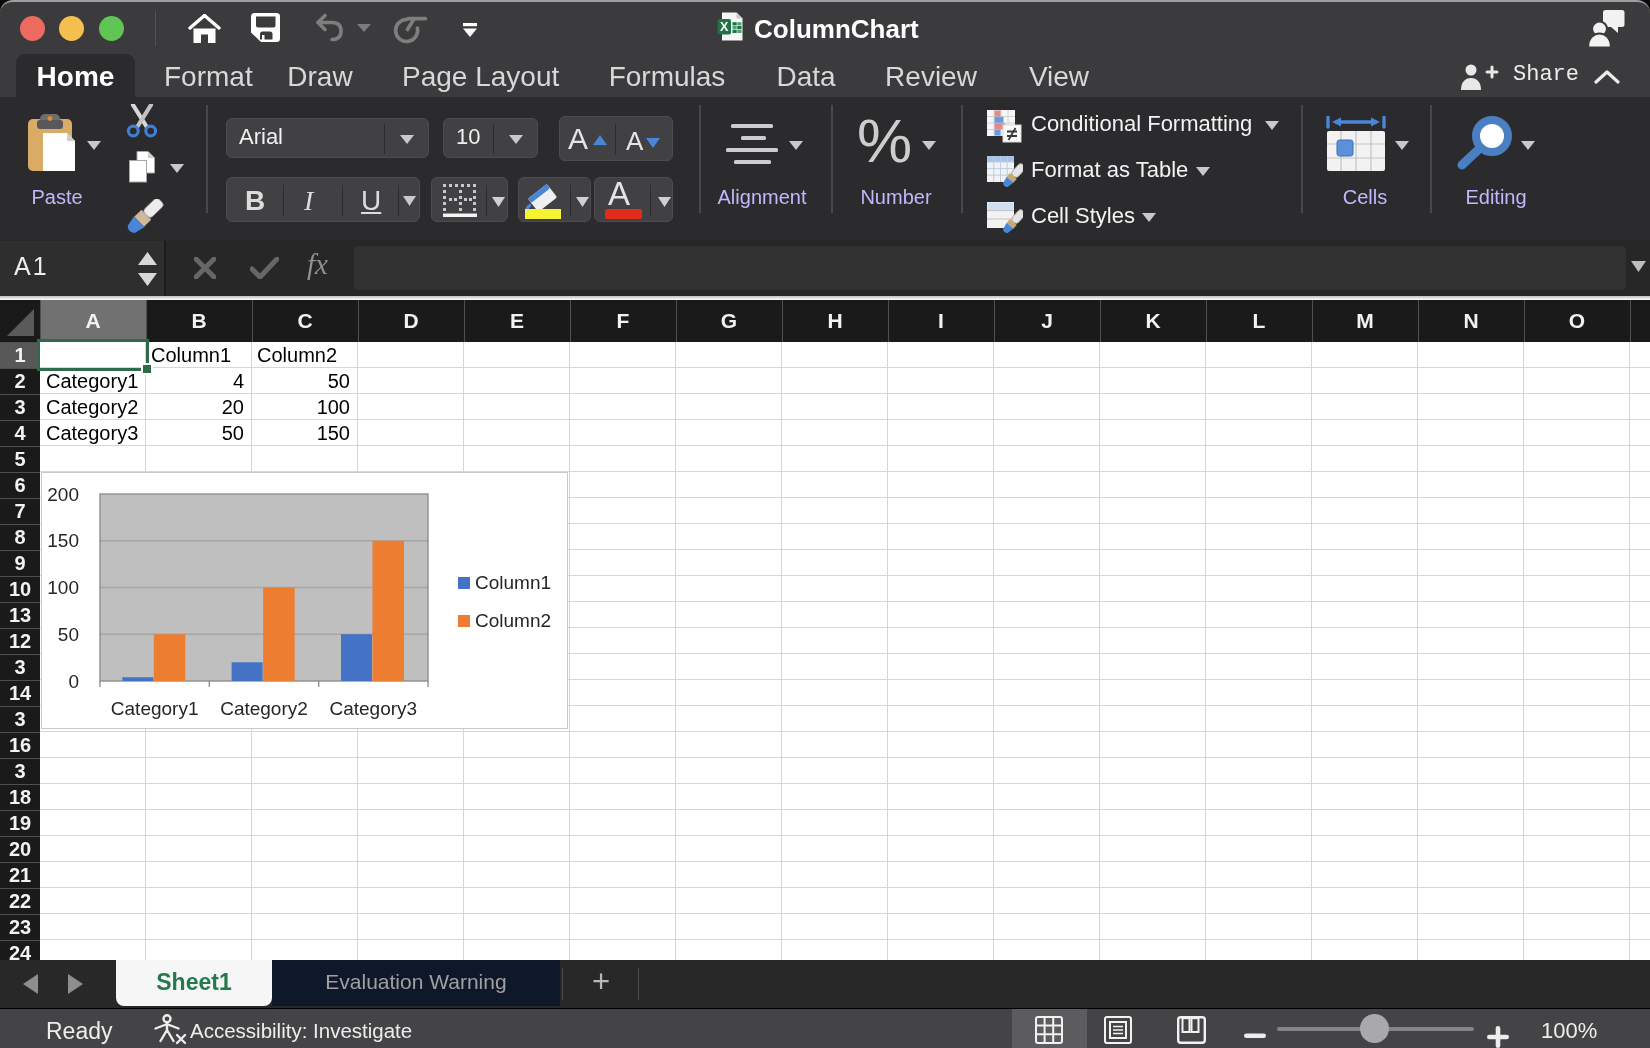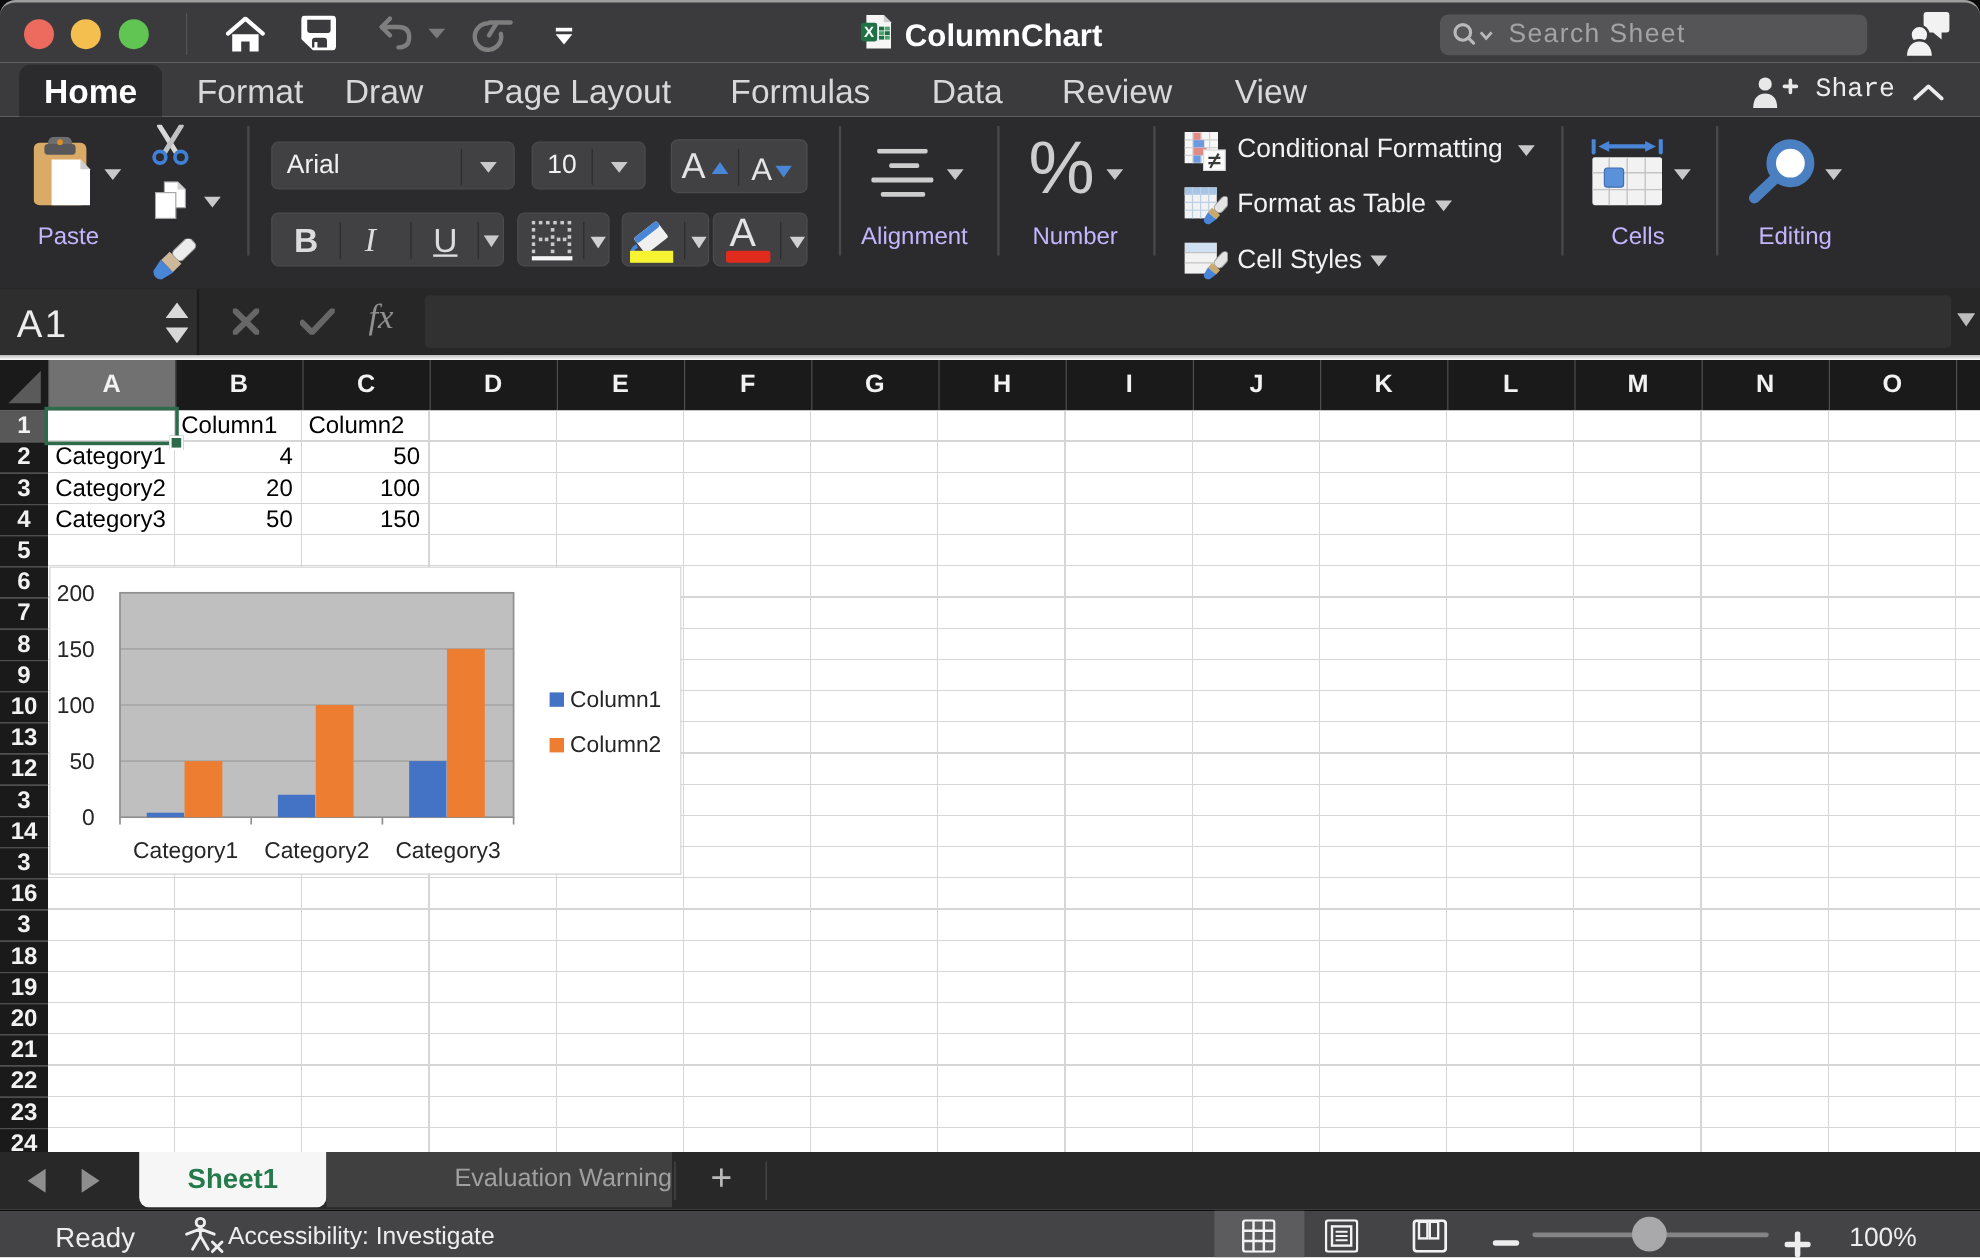--- a/index.html
+++ b/index.html
@@ -41,21 +41,21 @@
 
 #gridlines { left:40px; top:0; width:1610px; height:618px;
   background-image:
    repeating-linear-gradient(to right, transparent 0px, transparent 105px, #d6d6d6 105px, #d6d6d6 106px),
    repeating-linear-gradient(to bottom, transparent 0px, transparent 25px, #d6d6d6 25px, #d6d6d6 26px);
 }
 .cell { height:26px; line-height:26px; font-size:20px; color:#000; }
 
 
 #sheet1tab { left:116px; top:0px; width:156px; height:46px; background:#f6f6f6; border-radius:0 0 8px 8px; color:#257a4c; font-weight:bold; font-size:23px; text-align:center; line-height:44px; }
-#ewtab { left:272px; top:0px; width:288px; height:46px; background:#404040; color:#a0a0a0; font-size:21px; text-align:right; line-height:44px; }
+#ewtab { left:272px; top:0px; width:288px; height:46px; background:#0f172a; color:#a0a0a0; font-size:21px; text-align:center; line-height:44px; }
 </style>
 </head>
 <body>
 <div id="app">
   <div class="abs" style="left:0; top:0; width:1650px; height:16px; background:#0a0a0a;"></div>
   <div class="abs" id="titlebar">
     <div class="abs light" style="left:20px; background:#ec6a5e;"></div>
     <div class="abs light" style="left:59px; background:#f5bf4f;"></div>
     <div class="abs light" style="left:99px; background:#61c554;"></div>
     <div class="abs" style="left:155px; top:9px; width:1px; height:35px; background:#535355;"></div>
@@ -103,28 +103,20 @@
         <rect x="15.5" y="14" width="4.2" height="3.2" fill="#4ca671"></rect>
           <rect x="20.3" y="14" width="4.2" height="3.2" fill="#1e7145"></rect>
         <rect x="15.5" y="17.8" width="4.2" height="3.2" fill="#1e7145"></rect>
           <rect x="20.3" y="17.8" width="4.2" height="3.2" fill="#4ca671"></rect>
       </g>
       <rect x="0.5" y="7" width="13.5" height="15.5" rx="2" fill="#1f7246"></rect>
       <text x="7.2" y="19" font-size="12.5" font-weight="bold" fill="#fff" text-anchor="middle" font-family="Liberation Sans">X</text>
     </svg>
     <div class="abs" style="left:754px; top:12px; font-size:26px; font-weight:bold; color:#fff;">ColumnChart</div>
 
-    <div class="abs" style="left:1200px; top:10px; width:356px; height:34px; background:#555557; border-radius:7px;">
-      <svg class="abs" style="left:10px; top:6px;" width="36" height="22" viewBox="0 0 36 22">
-        <circle cx="9" cy="9" r="6.5" stroke="#b9b9b9" stroke-width="2.6" fill="none"></circle>
-        <path d="M13.5 13.5 L18 18" stroke="#b9b9b9" stroke-width="2.6" stroke-linecap="round"></path>
-        <path d="M24 9 l4.5 5 l4.5 -5" stroke="#b9b9b9" stroke-width="2.4" fill="none"></path>
-      </svg>
-      <div class="abs" style="left:57px; top:3px; font-size:22px; letter-spacing:1.2px; color:#a3a3a3;">Search Sheet</div>
-    </div>
 
     <svg class="abs" style="left:1588px; top:6px;" width="40" height="40" viewBox="0 0 40 40">
       <path d="M15 2 h19 q2.5 0 2.5 2.5 v12 q0 2.5 -2.5 2.5 h-4 v6 l-7 -6 h-5.5 q-2.5 0 -2.5 -2.5 v-12 q0 -2.5 2.5 -2.5 Z" fill="#f2f2f2"></path>
       <circle cx="11.5" cy="21" r="7.5" fill="#f2f2f2" stroke="#3b3b3d" stroke-width="2.2"></circle>
       <path d="M0 39.5 C0 29 6.5 25.5 11.5 25.5 C16.5 25.5 23 29 23 39.5 Z" fill="#f2f2f2" stroke="#3b3b3d" stroke-width="2.2"></path>
     </svg>
   </div>
   <div class="abs" id="tabrow">
     <div class="abs" style="left:1458px; top:10px; width:190px; height:30px;">
       <svg class="abs" style="left:0; top:2px;" width="42" height="26" viewBox="0 0 42 26">
@@ -364,21 +356,21 @@
     <div class="abs glabel" style="left:1322px; width:86px;">Cells</div>
 
     <svg class="abs" style="left:1454px; top:16px;" width="64" height="60" viewBox="0 0 64 60">
       <circle cx="38" cy="23" r="16" fill="#fff" stroke="#4a7fc1" stroke-width="8"></circle>
       <path d="M25 36 L8 52" stroke="#4a7fc1" stroke-width="9" stroke-linecap="round"></path>
     </svg>
     <div class="abs glabel" style="left:1448px; width:96px;">Editing</div>
   </div>
   <div class="abs" id="fbar">
     <div class="abs" id="a1box">
-      <div class="abs" style="left:14px; top:11px; font-size:32px; letter-spacing:2px; color:#ededed;">A1</div>
+      <div class="abs" style="left:14px; top:11px; font-size:25px; letter-spacing:2px; color:#ededed;">A1</div>
       <svg class="abs" style="left:138px; top:11px;" width="19" height="35" viewBox="0 0 19 35">
         <polygon points="9.5,0 19,13 0,13" fill="#d8d8d8"></polygon>
         <polygon points="0,21 19,21 9.5,34" fill="#d8d8d8"></polygon>
       </svg>
     </div>
     <svg class="abs" style="left:194px; top:17px;" width="22" height="22" viewBox="0 0 22 22">
       <path d="M2 2 L20 20 M20 2 L2 20" stroke="#676767" stroke-width="5" stroke-linecap="round"></path>
     </svg>
     <svg class="abs" style="left:250px; top:17px;" width="29" height="22" viewBox="0 0 29 22">
       <path d="M2 12 L10 20 L27 2" stroke="#676767" stroke-width="5" fill="none" stroke-linecap="round" stroke-linejoin="round"></path>

